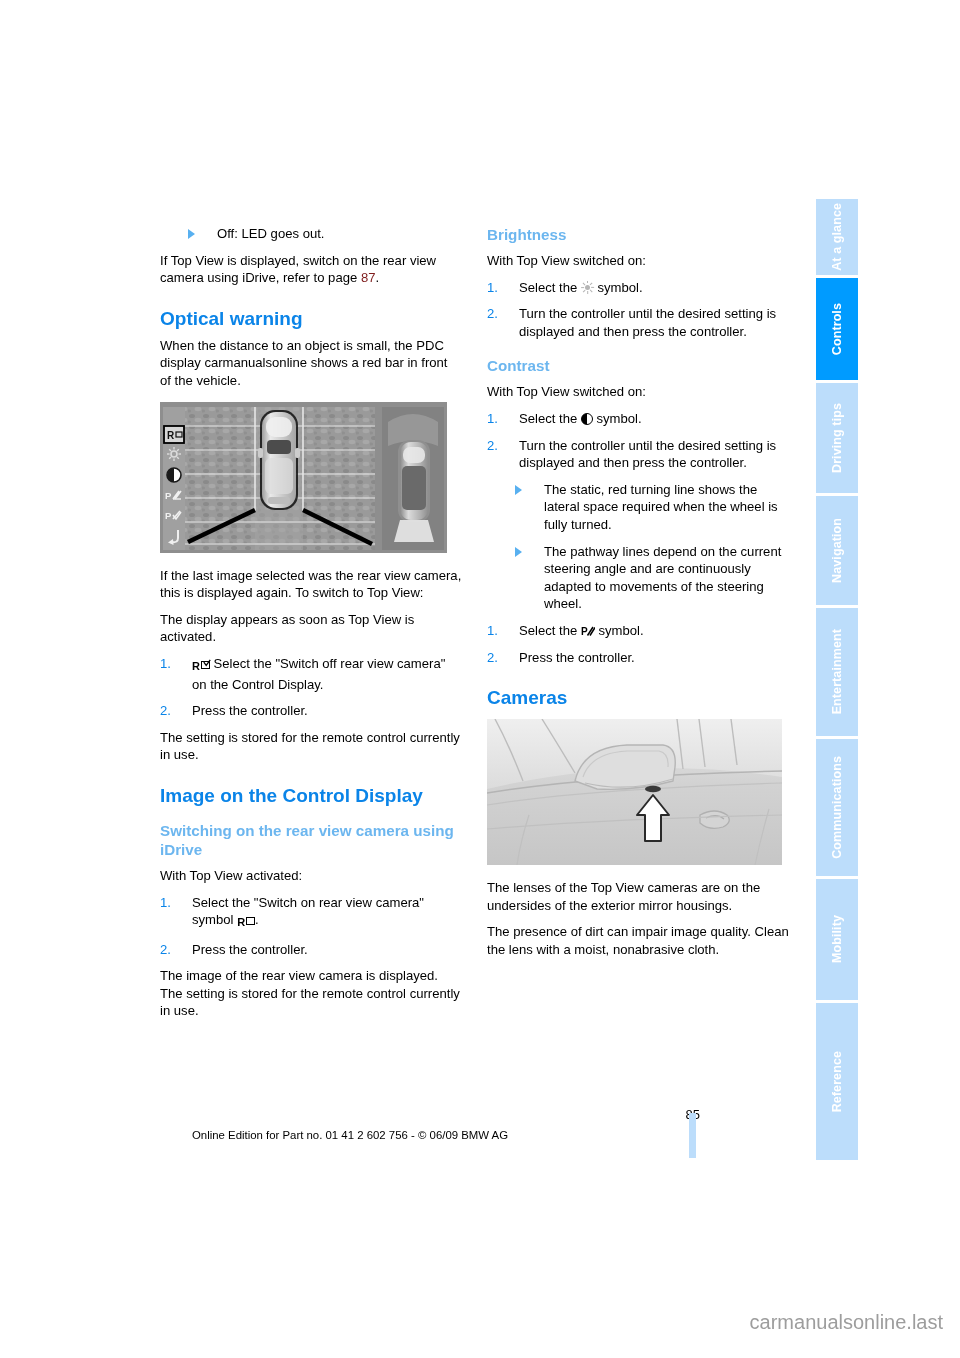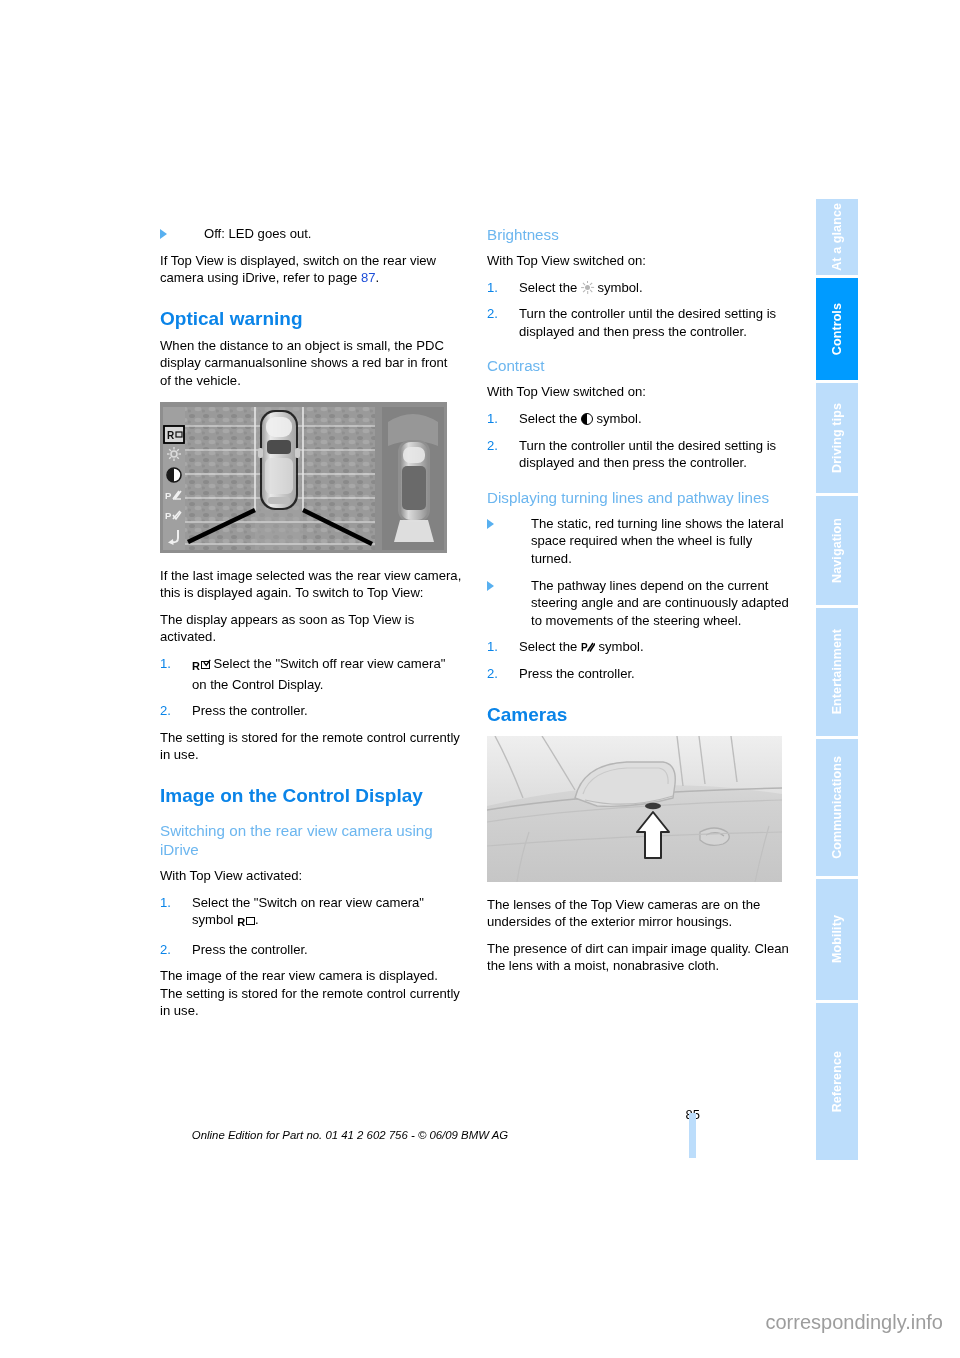--- a/index.html
+++ b/index.html
@@ -77,38 +77,39 @@
   h2.section {
     color: #0a84e8;
     font-size: 19px;
     font-weight: bold;
     margin: 22px 0 9px 0;
     line-height: 19px;
   }
   h3.sub {
     color: #6cb6ef;
     font-size: 15.2px;
-    font-weight: normal;
+    font-weight: bold;
     margin: 16px 0 8px 0;
     line-height: 19px;
   }
   p.para {
     margin: 0 0 9px 0;
   }
 
   
   ul.bullets {
     list-style: none;
     margin: 0 0 9px 0;
     padding: 0;
   }
   ul.bullets > li {
     position: relative;
-    padding-left: 44px;
+    padding-left: 29px;
     margin-bottom: 9px;
+    margin-left: 28px;
   }
   ul.bullets > li:last-child { margin-bottom: 9px; }
   .tri {
     position: absolute;
     left: 0; top: 4px;
     width: 0; height: 0;
     border-left: 7px solid #58b0f0;
     border-top: 5px solid transparent;
     border-bottom: 5px solid transparent;
   }
@@ -131,21 +132,21 @@
     counter-increment: stepc;
   }
   ol.steps > li::before {
     content: counter(stepc) ".";
     position: absolute;
     left: 0; top: 0;
     color: #0a84e8;
     font-weight: normal;
   }
 
-  .lnk { color: #1d4ed8; }
+  .lnk { color: #7f1d1d; }
 
   
   .sym {
     display: inline-block;
     vertical-align: -2px;
     position: relative;
   }
   
   .sym-sun { width: 13px; height: 13px; }
   .sym-sun .core {
@@ -215,21 +216,20 @@
     font-size: 13px;
     color: #000;
   }
   .footer-line {
     position: absolute;
     left: 0; top: 1129px;
     width: 700px;
     text-align: center;
     font-size: 11.4px;
     color: #000;
-    font-style: italic;
   }
   .footer-bar {
     position: absolute;
     left: 689px; top: 1113px;
     width: 7px; height: 45px;
     background: #bcddfb;
   }
   .watermark {
     position: absolute;
     left: 0; top: 1311px;
@@ -458,21 +458,20 @@
     <p class="para">With Top View switched on:</p>
     <ol class="steps">
       <li>
         <span>Select the </span><span class="sym sym-contrast"></span><span> symbol.</span>
       </li>
       <li>
         <span>Turn the controller until the desired setting is displayed and then press the controller.</span>
       </li>
     </ol>
 
-    <h3 class="sub">Displaying turning lines and pathway lines</h3>
 
     <ul class="bullets">
       <li>
         <span class="tri"></span>
         <span>The static, red turning line shows the lateral space required when the wheel is fully turned.</span>
       </li>
       <li>
         <span class="tri"></span>
         <span class="cont">The pathway lines depend on the current steering angle and are continuously adapted to movements of the steering wheel.</span>
       </li>
@@ -554,15 +553,15 @@
       </div>
     </div>
 
     <p class="para">The lenses of the Top View cameras are on the undersides of the exterior mirror housings.</p>
     <p class="para">The presence of dirt can impair image quality. Clean the lens with a moist, nonabrasive cloth.</p>
   </div>
 
   <div class="footer-num">85</div>
   <div class="footer-line">Online Edition for Part no. 01 41 2 602 756 - © 06/09 BMW AG</div>
   <div class="footer-bar"></div>
-  <div class="watermark">correspondingly.info</div>
+  <div class="watermark">carmanualsonline.last</div>
 
 </div>
 
 </body></html>

